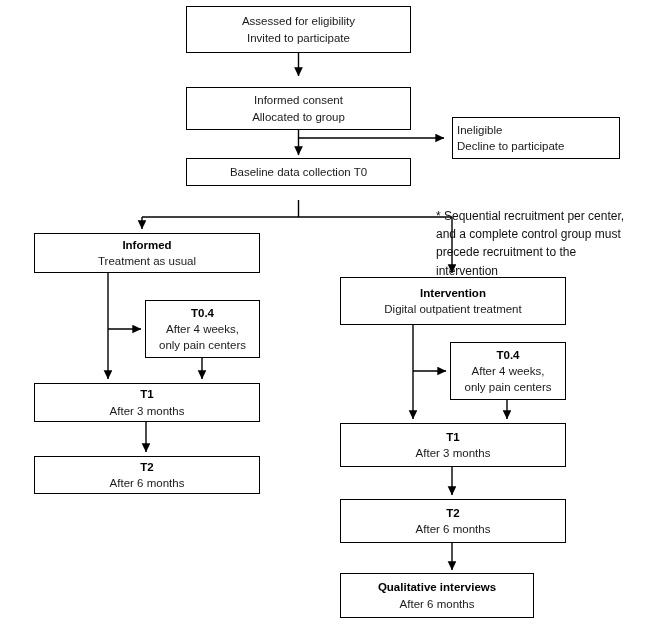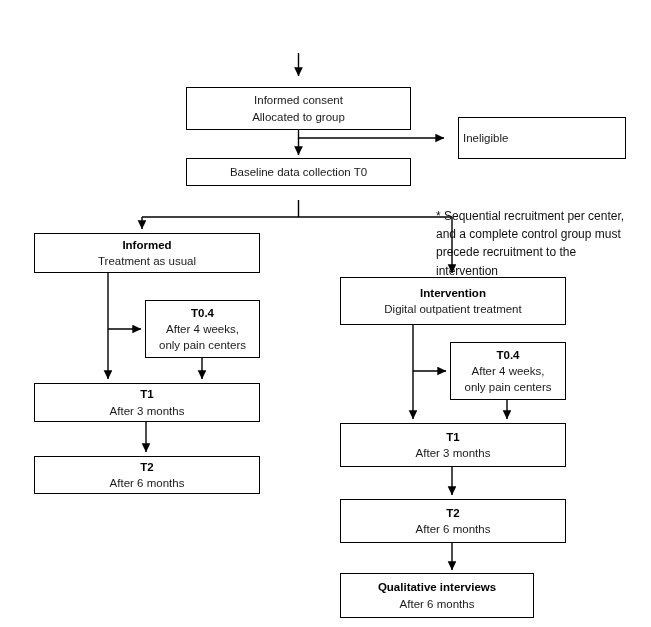--- a/index.html
+++ b/index.html
@@ -35,21 +35,20 @@
     justify-content: center;
     text-align: center;
     color: #1a1a1a;
     font-size: 11.5px;
     line-height: 1.42;
     padding: 2px 4px;
   }
   .node-box.align-left {
     align-items: flex-start;
     text-align: left;
-    margin-left: 6px;
   }
   .node-title {
     font-weight: bold;
     color: #000000;
   }
   .node-sub {
     font-weight: normal;
   }
   .note-text {
     position: absolute;
@@ -94,28 +93,33 @@
 
     <line x1="146" y1="422" x2="146" y2="452" stroke="#000000" stroke-width="1.4" marker-end="url(#arrowhead)"></line>
 
     <line x1="413" y1="317" x2="413" y2="419" stroke="#000000" stroke-width="1.4" marker-end="url(#arrowhead)"></line>
     <line x1="413" y1="371" x2="446" y2="371" stroke="#000000" stroke-width="1.4" marker-end="url(#arrowhead)"></line>
     <line x1="507" y1="400" x2="507" y2="419" stroke="#000000" stroke-width="1.4" marker-end="url(#arrowhead)"></line>
     <line x1="452" y1="467" x2="452" y2="495" stroke="#000000" stroke-width="1.4" marker-end="url(#arrowhead)"></line>
     <line x1="452" y1="543" x2="452" y2="570" stroke="#000000" stroke-width="1.4" marker-end="url(#arrowhead)"></line>
   </svg>
 
+  <div class="node-box" style="left:186px; top:6px; width:225px; height:47px;">
+    <div>Assessed for eligibility</div>
+    <div>Invited to participate</div>
+  </div>
 
   <div class="node-box" style="left:186px; top:79px; width:225px; height:43px;margin-top:8px;">
     <div>Informed consent</div>
     <div>Allocated to group</div>
   </div>
 
   <div class="node-box align-left" style="left:452px; top:117px; width:168px; height:42px;">
     <div>Ineligible</div>
+    <div>Decline to participate</div>
   </div>
 
   <div class="node-box" style="left:186px; top:158px; width:225px; height:28px; justify-content:center;">
     <div>Baseline data collection T0</div>
   </div>
 
   <div class="note-text" style="left:436px; top:207px;">
     <div>* Sequential recruitment per center,</div>
     <div>and a complete control group must</div>
     <div>precede recruitment to the intervention</div>

